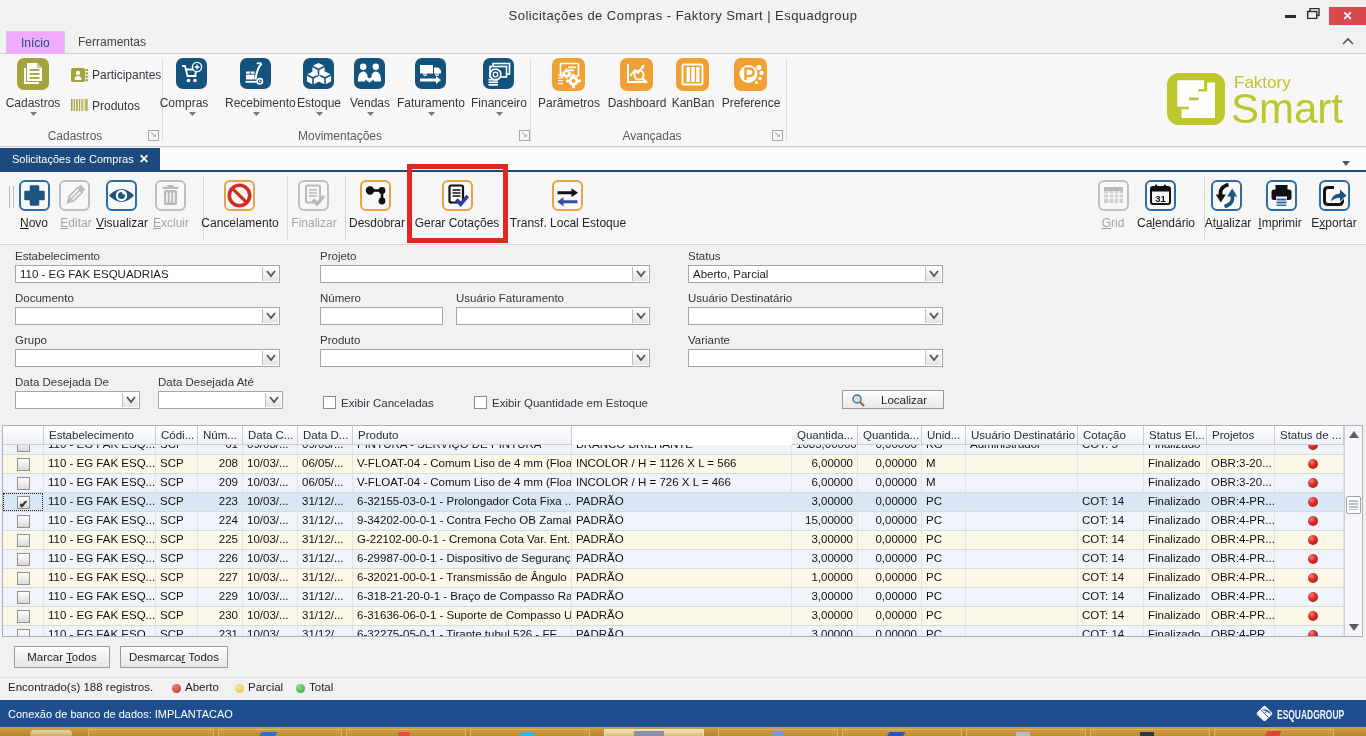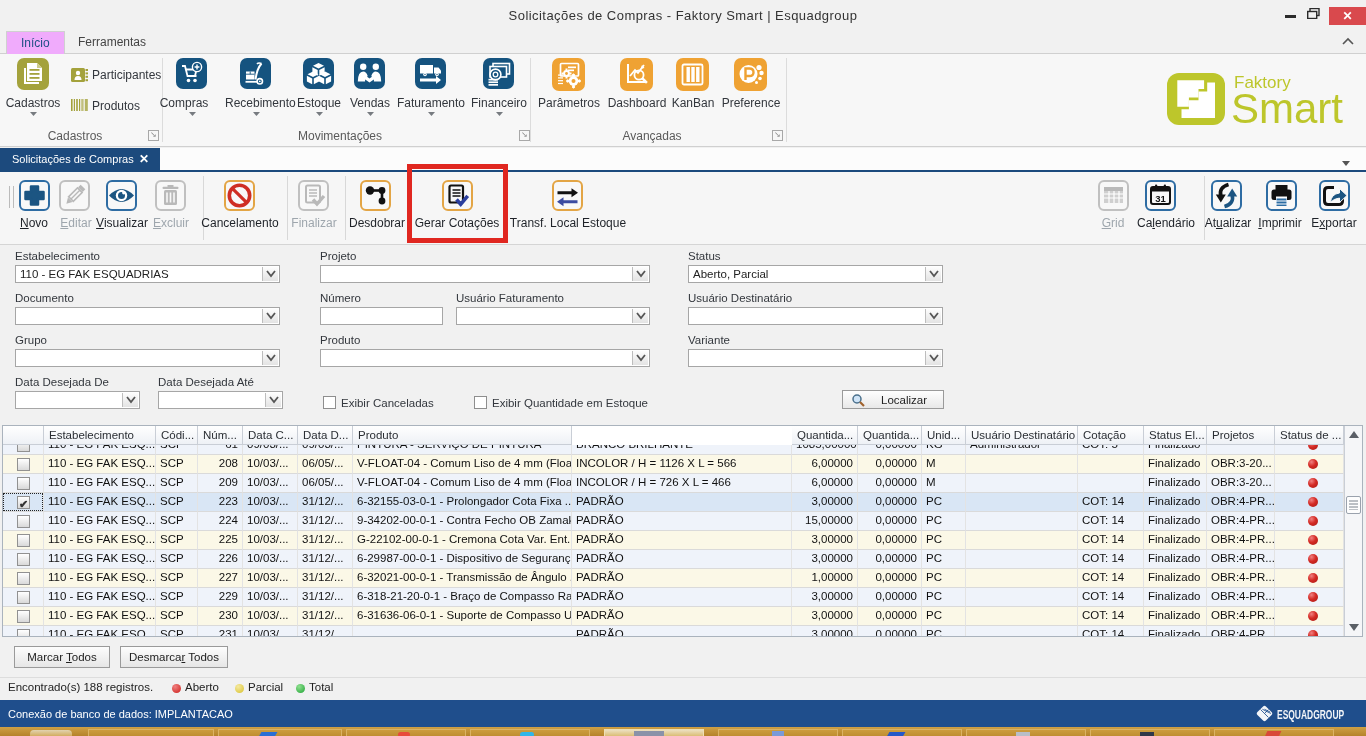--- a/index.html
+++ b/index.html
@@ -837,20 +837,21 @@
 </div>
 <div class="row blueish" style="top:200px;height:10px;overflow:hidden;">
 <div class="cell " style="left:0px;width:41px;top:0px;">
         <span class="rcb"></span>
       </div>
 <div class="cell " style="left:41px;width:112px;top:0px;">110 - EG FAK ESQ...</div>
 <div class="cell " style="left:153px;width:42px;top:0px;">SCP</div>
 <div class="cell num" style="left:195px;width:45px;top:0px;">231</div>
 <div class="cell " style="left:240px;width:55px;top:0px;">10/03/...</div>
 <div class="cell " style="left:295px;width:55px;top:0px;">31/12/...</div>
+<div class="cell " style="left:350px;width:219px;top:0px;">6-32275-05-0-1 - Tirante tubul 526 - FE...</div>
 <div class="cell " style="left:569px;width:220px;top:0px;">PADRÃO</div>
 <div class="cell num" style="left:789px;width:66px;top:0px;">3,00000</div>
 <div class="cell num" style="left:855px;width:64px;top:0px;">0,00000</div>
 <div class="cell " style="left:919px;width:44px;top:0px;">PC</div>
 <div class="cell " style="left:963px;width:112px;top:0px;"></div>
 <div class="cell " style="left:1075px;width:66px;top:0px;">COT: 14</div>
 <div class="cell " style="left:1141px;width:63px;top:0px;">Finalizado</div>
 <div class="cell " style="left:1204px;width:68px;top:0px;">OBR:4-PR...</div>
 <div class="cell " style="left:1272px;width:69px;top:0px;">
         <span class="dot" style="left:33px;"></span>

